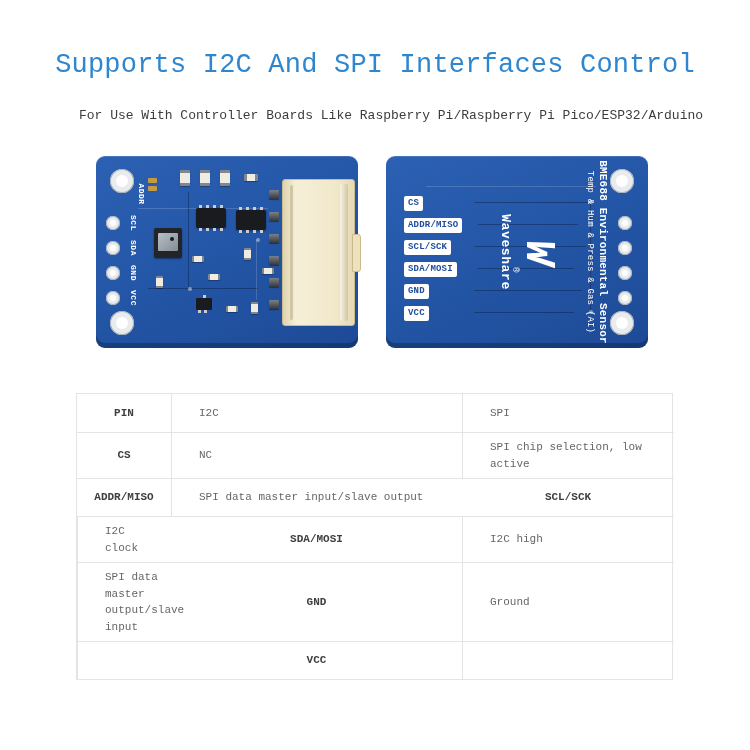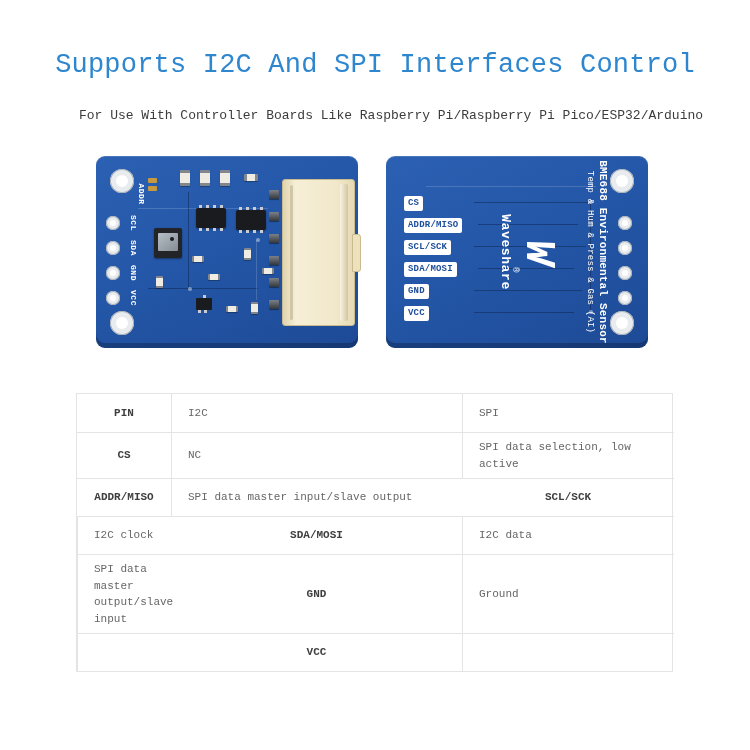--- a/index.html
+++ b/index.html
@@ -79,21 +79,21 @@
   .logo-reg{font-size:9px;margin-left:2px;align-self:flex-end;}
   .product{position:absolute;left:116px;top:82px;width:188px;height:28px;transform:rotate(90deg);
            color:#fff;text-align:center;}
   .product-l1{font-size:11px;font-weight:bold;line-height:14px;letter-spacing:.2px;}
   .product-l2{font-size:9px;line-height:12px;letter-spacing:.2px;}
 
   
   .spec-table{position:absolute;left:76px;top:393px;width:597px;background:#fff;
       display:grid;grid-template-columns:94px 291px 212px;
       border:1px solid #e4e4e4;box-sizing:border-box;font-size:11px;color:#666;}
-  .cell{display:flex;align-items:center;min-height:38px;padding:6px 16px;box-sizing:border-box;
+  .cell{display:flex;align-items:center;min-height:38px;padding:6px 27px;box-sizing:border-box;
         border-top:1px solid #e4e4e4;line-height:1.5;}
   .row0{border-top:none;}
   .c-pin{justify-content:center;font-weight:bold;color:#3f3f3f;text-align:center;padding:6px 4px;}
   .c-mid,.c-spi{border-left:1px solid #e4e4e4;}
   .pre{white-space:pre-line;line-height:1.7;padding-top:9px;padding-bottom:9px;}
 </style>
 </head>
 <body>
 
 <div class="canvas">
@@ -224,30 +224,30 @@
     </div>
   </div>
 
   <div class="spec-table">
     <div class="cell c-pin row0">PIN</div>
     <div class="cell c-mid row0">I2C</div>
     <div class="cell c-spi row0">SPI</div>
 
     <div class="cell c-pin">CS</div>
     <div class="cell c-mid">NC</div>
-    <div class="cell c-spi">SPI data selection, low active</div>
+    <div class="cell c-spi">SPI chip selection, low active</div>
 
     <div class="cell c-pin">ADDR/MISO</div>
     <div class="cell c-spi">SPI data master input/slave output</div>
 
     <div class="cell c-pin">SCL/SCK</div>
     <div class="cell c-mid">I2C clock</div>
 
     <div class="cell c-pin">SDA/MOSI</div>
-    <div class="cell c-mid">I2C data</div>
+    <div class="cell c-mid">I2C high</div>
     <div class="cell c-spi">SPI data master output/slave input</div>
 
     <div class="cell c-pin">GND</div>
     <div class="cell c-mid">Ground</div>
     <div class="cell c-spi"></div>
 
     <div class="cell c-pin">VCC</div>
     <div class="cell c-spi"></div>
   </div>
 

